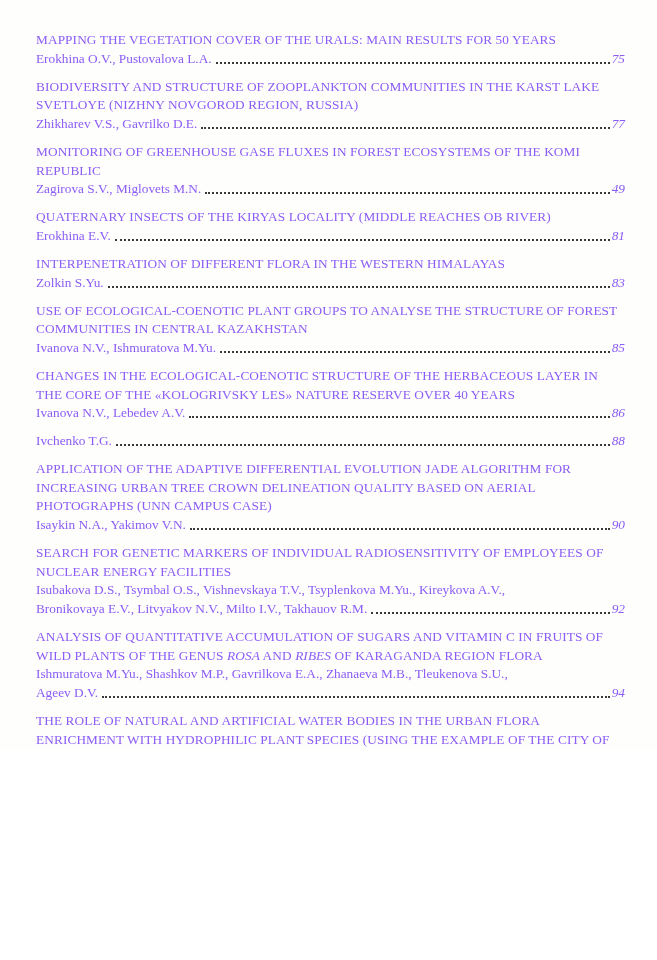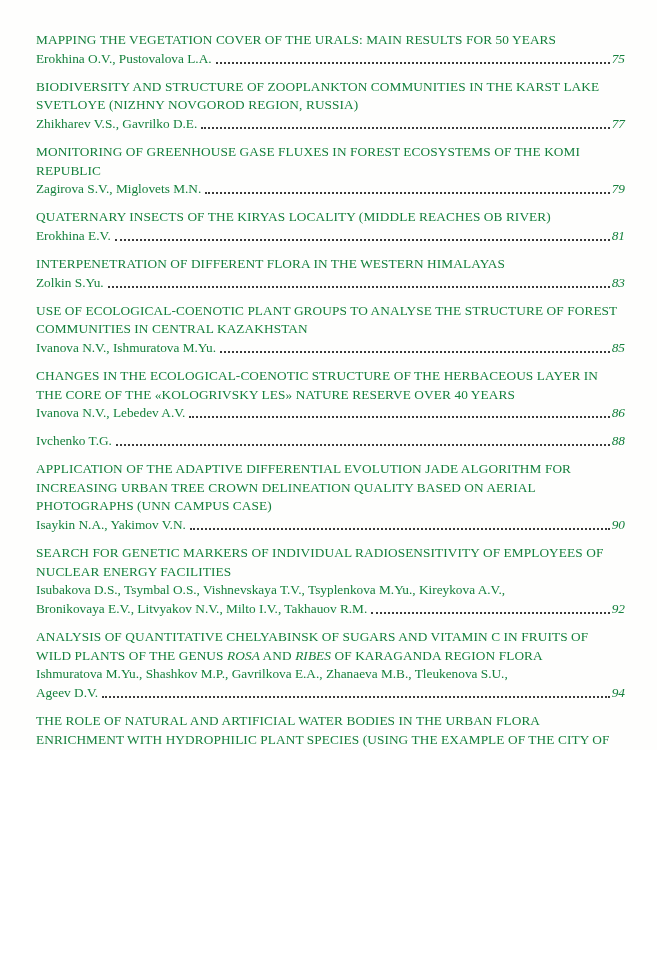--- a/index.html
+++ b/index.html
@@ -6,21 +6,21 @@
     margin: 0;
     padding: 0;
     background: #ffffff;
   }
   .page {
     position: relative;
     width: 657px;
     height: 750px;
     box-sizing: border-box;
     background: #fefefd;
-    color: #15803d;
+    color: #8b5cf6;
     font-family: "Liberation Serif", "DejaVu Serif", serif;
     padding: 31px 32px 0 36px;
     overflow: hidden;
   }
   .toc-entry {
     margin-bottom: 9.5px;
   }
   .entry-title {
     font-size: 13.3px;
     line-height: 18.6px;
@@ -88,21 +88,21 @@
           <span class="name">Zhikharev V.S., Gavrilko D.E.</span>
           <span class="leader"></span>
           <span class="pagenum">77</span>
         </div>
       </div>
       <div class="toc-entry">
         <div class="entry-title"><span>MONITORING OF GREENHOUSE GASE FLUXES IN FOREST ECOSYSTEMS OF THE KOMI REPUBLIC</span></div>
         <div class="authors row">
           <span class="name">Zagirova S.V., Miglovets M.N. </span>
           <span class="leader"></span>
-          <span class="pagenum">79</span>
+          <span class="pagenum">49</span>
         </div>
       </div>
       <div class="toc-entry">
         <div class="entry-title"><span>QUATERNARY INSECTS OF THE KIRYAS LOCALITY (MIDDLE REACHES OB RIVER)</span></div>
         <div class="authors row">
           <span class="name">Erokhina E.V.</span>
           <span class="leader"></span>
           <span class="pagenum">81</span>
         </div>
       </div>
@@ -148,21 +148,21 @@
       <div class="toc-entry">
         <div class="entry-title"><span>SEARCH FOR GENETIC MARKERS OF INDIVIDUAL RADIOSENSITIVITY OF EMPLOYEES OF NUCLEAR ENERGY FACILITIES</span></div>
         <div class="authors">Isubakova D.S., Tsymbal O.S., Vishnevskaya T.V., Tsyplenkova M.Yu., Kireykova A.V.,</div>
         <div class="authors row">
           <span class="name">Bronikovaya E.V., Litvyakov N.V., Milto I.V., Takhauov R.M. </span>
           <span class="leader"></span>
           <span class="pagenum">92</span>
         </div>
       </div>
       <div class="toc-entry">
-        <div class="entry-title"><span>ANALYSIS OF QUANTITATIVE CHELYABINSK OF SUGARS AND VITAMIN C IN FRUITS OF WILD PLANTS OF THE GENUS </span><span class="it">ROSA</span><span> AND </span><span class="it">RIBES</span><span> OF KARAGANDA REGION FLORA</span></div>
+        <div class="entry-title"><span>ANALYSIS OF QUANTITATIVE ACCUMULATION OF SUGARS AND VITAMIN C IN FRUITS OF WILD PLANTS OF THE GENUS </span><span class="it">ROSA</span><span> AND </span><span class="it">RIBES</span><span> OF KARAGANDA REGION FLORA</span></div>
         <div class="authors">Ishmuratova M.Yu., Shashkov M.P., Gavrilkova E.A., Zhanaeva M.B., Tleukenova S.U.,</div>
         <div class="authors row">
           <span class="name">Ageev D.V. </span>
           <span class="leader"></span>
           <span class="pagenum">94</span>
         </div>
       </div>
       <div class="toc-entry">
         <div class="entry-title"><span>THE ROLE OF NATURAL AND ARTIFICIAL WATER BODIES IN THE URBAN FLORA ENRICHMENT WITH HYDROPHILIC PLANT SPECIES (USING THE EXAMPLE OF THE CITY OF TOBOLSK, TYUMEN REGION)</span></div>
         <div class="authors row">

